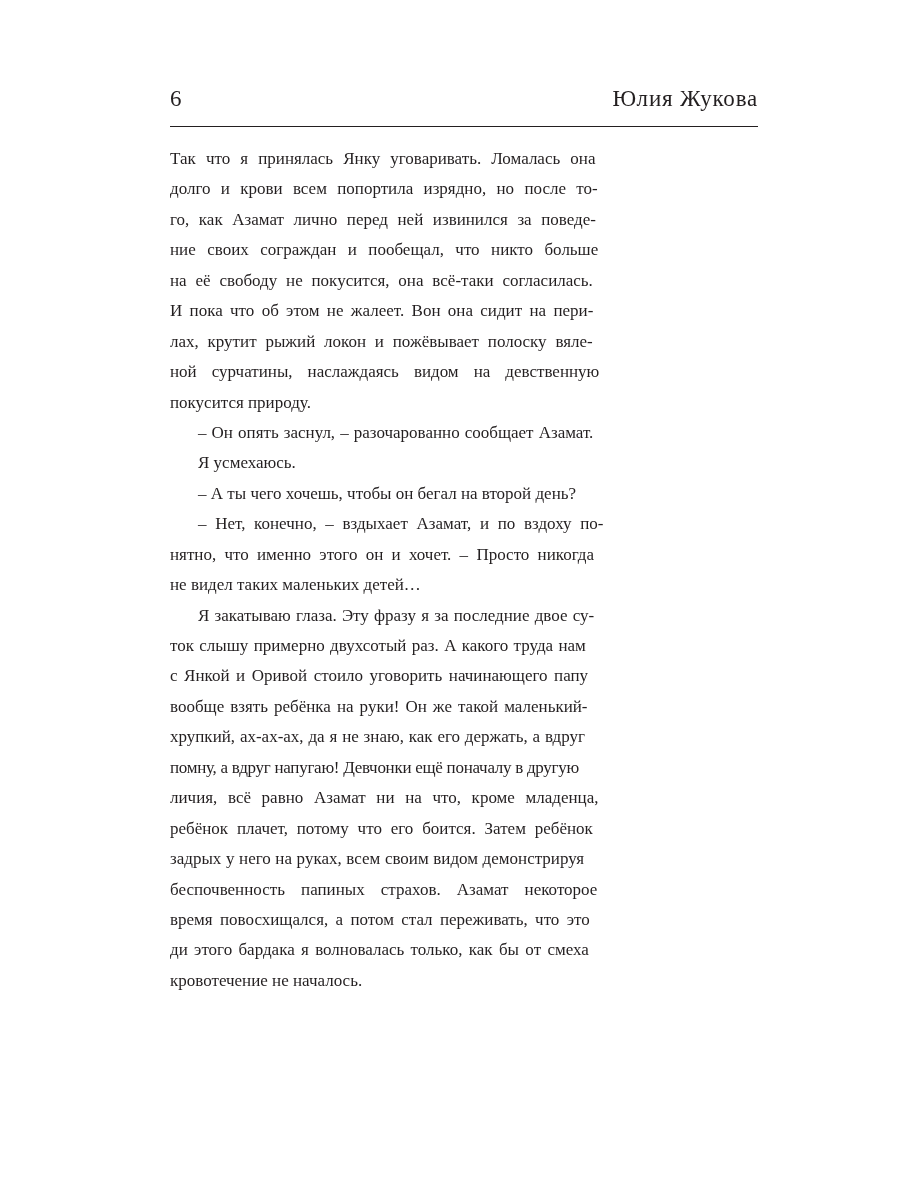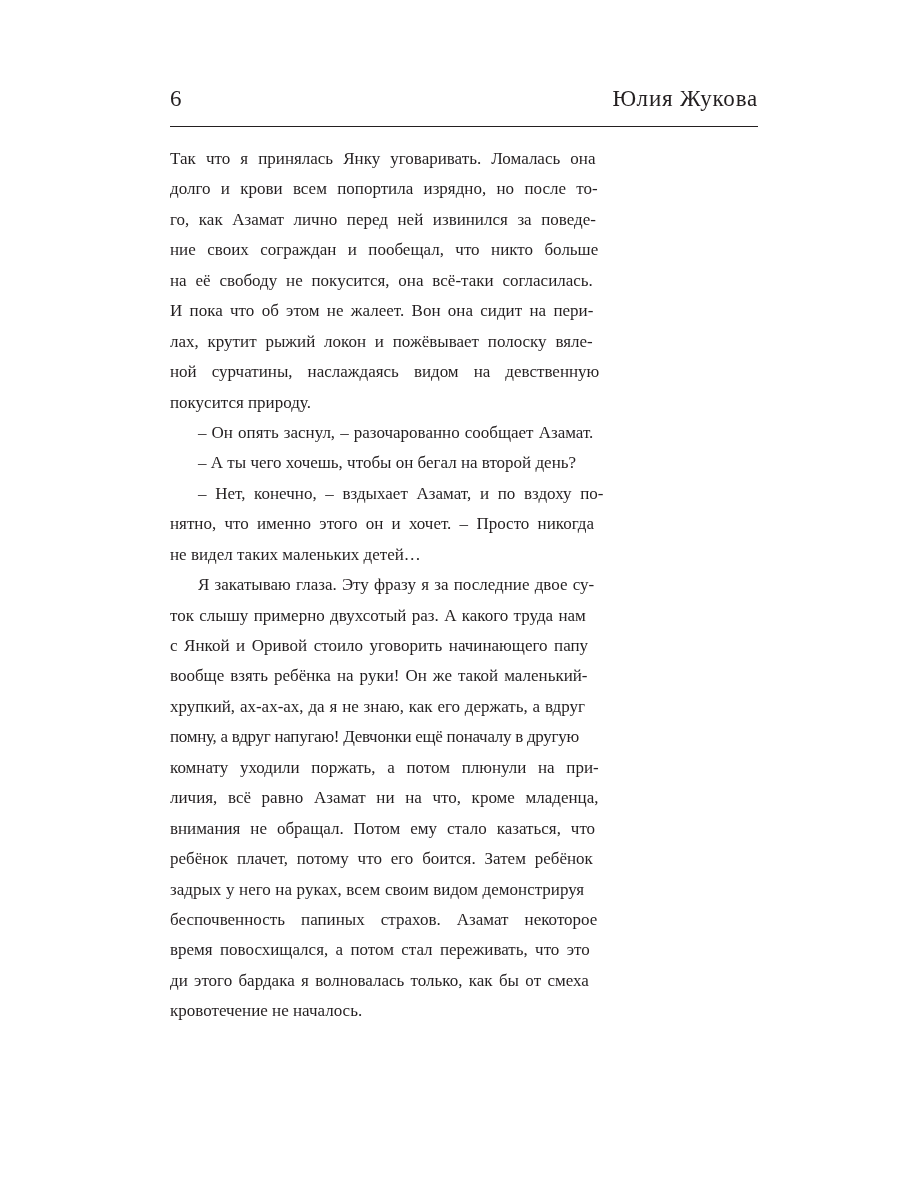--- a/index.html
+++ b/index.html
@@ -51,33 +51,32 @@
       <span class="line" style="white-space: nowrap; text-align: left; text-align-last: left; word-spacing: 5.86607px;">Так что я принялась Янку уговаривать. Ломалась она</span>
       <span class="line" style="white-space: nowrap; text-align: left; text-align-last: left; word-spacing: 6.07031px;">долго и крови всем попортила изрядно, но после то-</span>
       <span class="line" style="white-space: nowrap; text-align: left; text-align-last: left; word-spacing: 5.32031px;">го, как Азамат лично перед ней извинился за поведе-</span>
       <span class="line" style="white-space: nowrap; text-align: center; text-align-last: left; word-spacing: 7.20536px;">ние своих сограждан и пообещал, что никто больше</span>
       <span class="line" style="white-space: nowrap; text-align: left; text-align-last: left; word-spacing: 4.59375px;">на её свободу не покусится, она всё-таки согласилась.</span>
       <span class="line" style="white-space: nowrap; text-align: left; text-align-last: left; word-spacing: 3.07244px;">И пока что об этом не жалеет. Вон она сидит на пери-</span>
       <span class="line" style="white-space: nowrap; text-align: left; text-align-last: left; word-spacing: 4.5558px;">лах, крутит рыжий локон и пожёвывает полоску вяле-</span>
       <span class="line" style="white-space: nowrap; text-align: left; text-align-last: left; word-spacing: 10.7781px;">ной сурчатины, наслаждаясь видом на девственную</span>
       <span class="line last" style="white-space: nowrap; text-align: left; text-align-last: left;">покусится природу.</span>
       <span class="line indent" style="white-space: nowrap; text-align: left; text-align-last: left; word-spacing: 0.837054px;">– Он опять заснул, – разочарованно сообщает Азамат.</span>
+      <span class="line indent last" style="white-space: nowrap; text-align: left; text-align-last: left;">Я усмехаюсь.</span>
       <span class="line indent last" style="white-space: nowrap; text-align: left; text-align-last: left;">– А ты чего хочешь, чтобы он бегал на второй день?</span>
       <span class="line indent" style="white-space: nowrap; text-align: left; text-align-last: left; word-spacing: 4.44965px;">– Нет, конечно, – вздыхает Азамат, и по вздоху по-</span>
       <span class="line" style="white-space: nowrap; text-align: center; text-align-last: left; word-spacing: 4.02431px;">нятно, что именно этого он и хочет. – Просто никогда</span>
       <span class="line last" style="white-space: nowrap; text-align: left; text-align-last: left;">не видел таких маленьких детей…</span>
       <span class="line indent" style="white-space: nowrap; text-align: left; text-align-last: left; word-spacing: 0.963542px;">Я закатываю глаза. Эту фразу я за последние двое су-</span>
       <span class="line" style="white-space: nowrap; text-align: left; text-align-last: left; word-spacing: 1.08008px;">ток слышу примерно двухсотый раз. А какого труда нам</span>
       <span class="line" style="white-space: nowrap; text-align: left; text-align-last: left; word-spacing: 2.30357px;">с Янкой и Оривой стоило уговорить начинающего папу</span>
       <span class="line" style="white-space: nowrap; text-align: center; text-align-last: left; word-spacing: 1.78906px;">вообще взять ребёнка на руки! Он же такой маленький-</span>
       <span class="line" style="white-space: nowrap; text-align: left; text-align-last: left; word-spacing: 0.58125px;">хрупкий, ах-ах-ах, да я не знаю, как его держать, а вдруг</span>
       <span class="line" style="white-space: nowrap; text-align: left; text-align-last: left; word-spacing: 0px; letter-spacing: -0.268229px;">помну, а вдруг напугаю! Девчонки ещё поначалу в другую</span>
-      <span class="line" style="white-space: nowrap; text-align: left; text-align-last: left; word-spacing: 7.40625px;">комнату уходили поржать, а потом плюнули на при-</span>
       <span class="line" style="white-space: nowrap; text-align: left; text-align-last: left; word-spacing: 6.4043px;">личия, всё равно Азамат ни на что, кроме младенца,</span>
-      <span class="line" style="white-space: nowrap; text-align: left; text-align-last: left; word-spacing: 5.68304px;">внимания не обращал. Потом ему стало казаться, что</span>
       <span class="line" style="white-space: nowrap; text-align: left; text-align-last: left; word-spacing: 4.60714px;">ребёнок плачет, потому что его боится. Затем ребёнок</span>
       <span class="line" style="white-space: nowrap; text-align: left; text-align-last: left; word-spacing: 0.359375px;">задрых у него на руках, всем своим видом демонстрируя</span>
       <span class="line" style="white-space: nowrap; text-align: left; text-align-last: left; word-spacing: 11.8516px;">беспочвенность папиных страхов. Азамат некоторое</span>
       <span class="line" style="white-space: nowrap; text-align: left; text-align-last: left; word-spacing: 3.06696px;">время повосхищался, а потом стал переживать, что это</span>
       <span class="line" style="white-space: nowrap; text-align: left; text-align-last: left; word-spacing: 2.08681px;">ди этого бардака я волновалась только, как бы от смеха</span>
       <span class="line last" style="white-space: nowrap; text-align: left; text-align-last: left;">кровотечение не началось.</span>
     </div>
 </div>
 
 </body></html>

